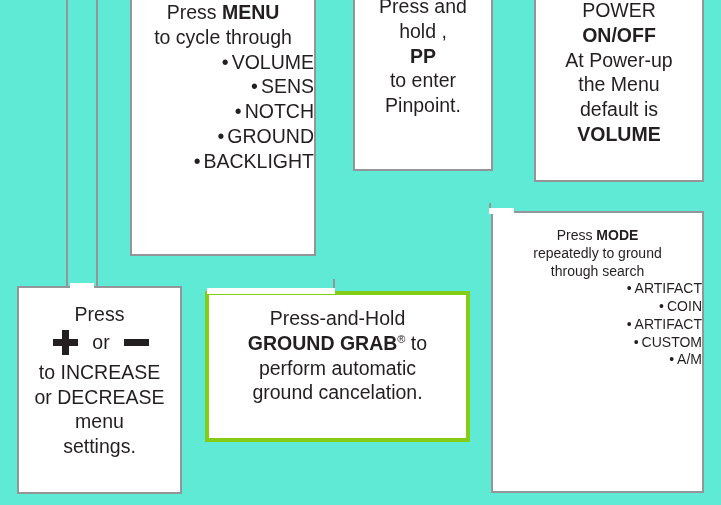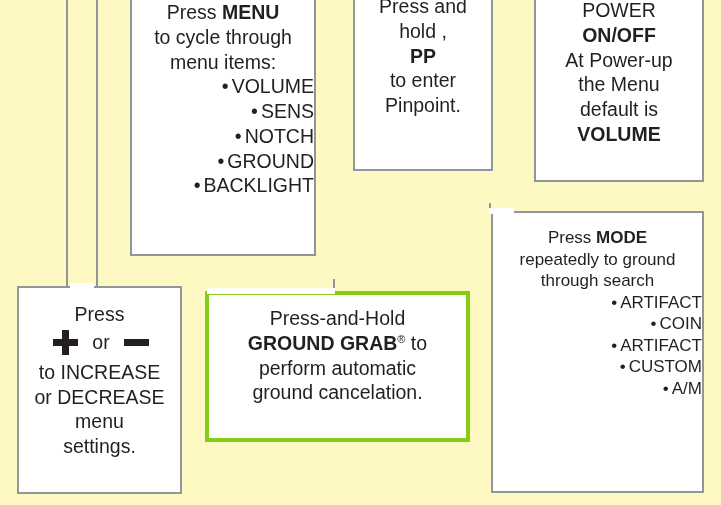--- a/index.html
+++ b/index.html
@@ -4,21 +4,21 @@
 <style>
   html, body {
     margin: 0;
     padding: 0;
     background: #ffffff;
   }
   #canvas {
     position: relative;
     width: 721px;
     height: 505px;
-    background: #fef9c3;
+    background: #5eead4;
     font-family: "Liberation Sans", "DejaVu Sans", sans-serif;
     color: #231f20;
     overflow: hidden;
   }
   .callout {
     position: absolute;
     box-sizing: border-box;
     background: #ffffff;
     text-align: center;
     line-height: 1.27;
@@ -60,21 +60,21 @@
     left: 534px; top: -14px; width: 170px; height: 196px;
     border: 2px solid #939598;
     border-top: none;
     font-size: 19.5px;
   }
   #box-power .body { top: 12px; }
 
   #box-mode {
     left: 491px; top: 211px; width: 213px; height: 282px;
     border: 2px solid #939598;
-    font-size: 17px;
+    font-size: 14px;
   }
   #box-mode .body { top: 14px; }
 
   #box-plusminus {
     left: 17px; top: 286px; width: 165px; height: 208px;
     border: 2px solid #939598;
     font-size: 19.5px;
   }
   #box-plusminus .body { top: 14px; }
 
@@ -149,21 +149,20 @@
   <div class="conn" id="conn-a"></div>
   <div class="conn" id="conn-b"></div>
   <div class="conn" id="conn-c"></div>
   <div class="conn" id="conn-d"></div>
   <div class="conn" id="conn-e"></div>
 
   <div class="callout" id="box-menu">
     <div class="body">
       <span class="ln"><span>Press </span><span class="b">MENU</span></span>
       <span class="ln">to cycle through</span>
-      <span class="ln">menu items:</span>
       <span class="bullets">
         <span class="bullet"><span class="dot">•</span><span>VOLUME</span></span>
         <span class="bullet"><span class="dot">•</span><span>SENS</span></span>
         <span class="bullet"><span class="dot">•</span><span>NOTCH</span></span>
         <span class="bullet"><span class="dot">•</span><span>GROUND</span></span>
         <span class="bullet"><span class="dot">•</span><span>BACKLIGHT</span></span>
       </span>
     </div>
   </div>
 

